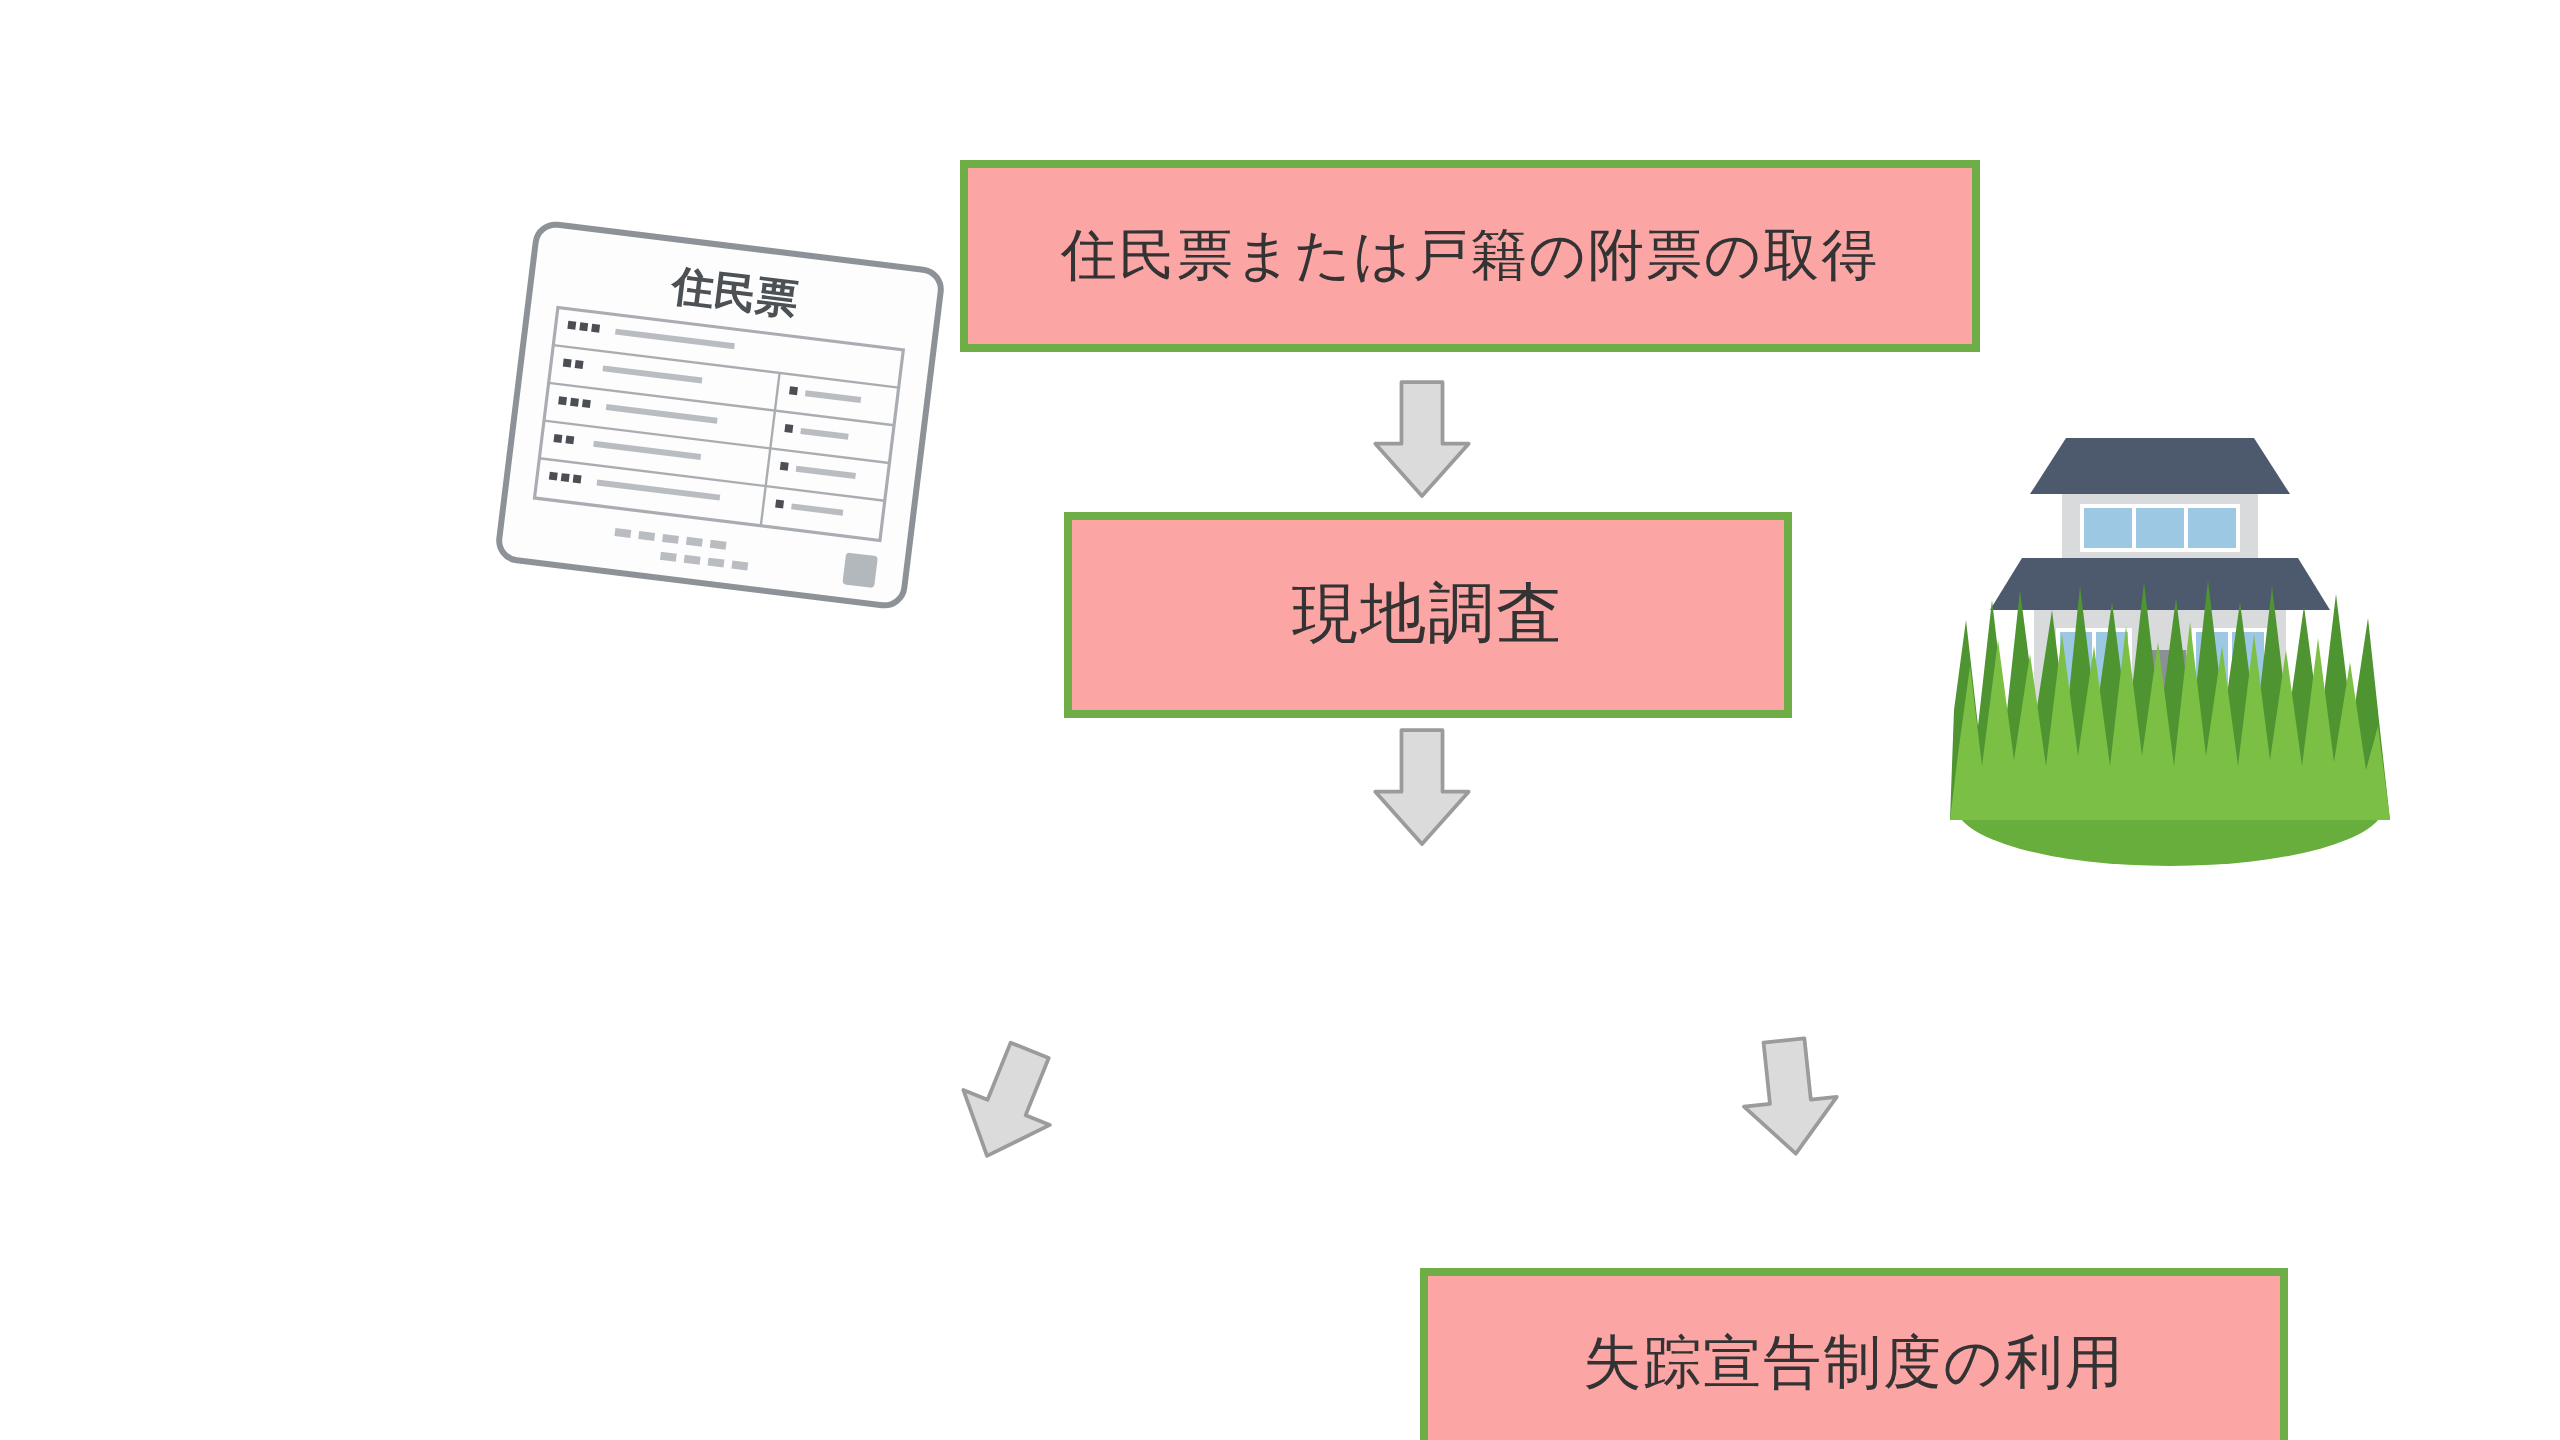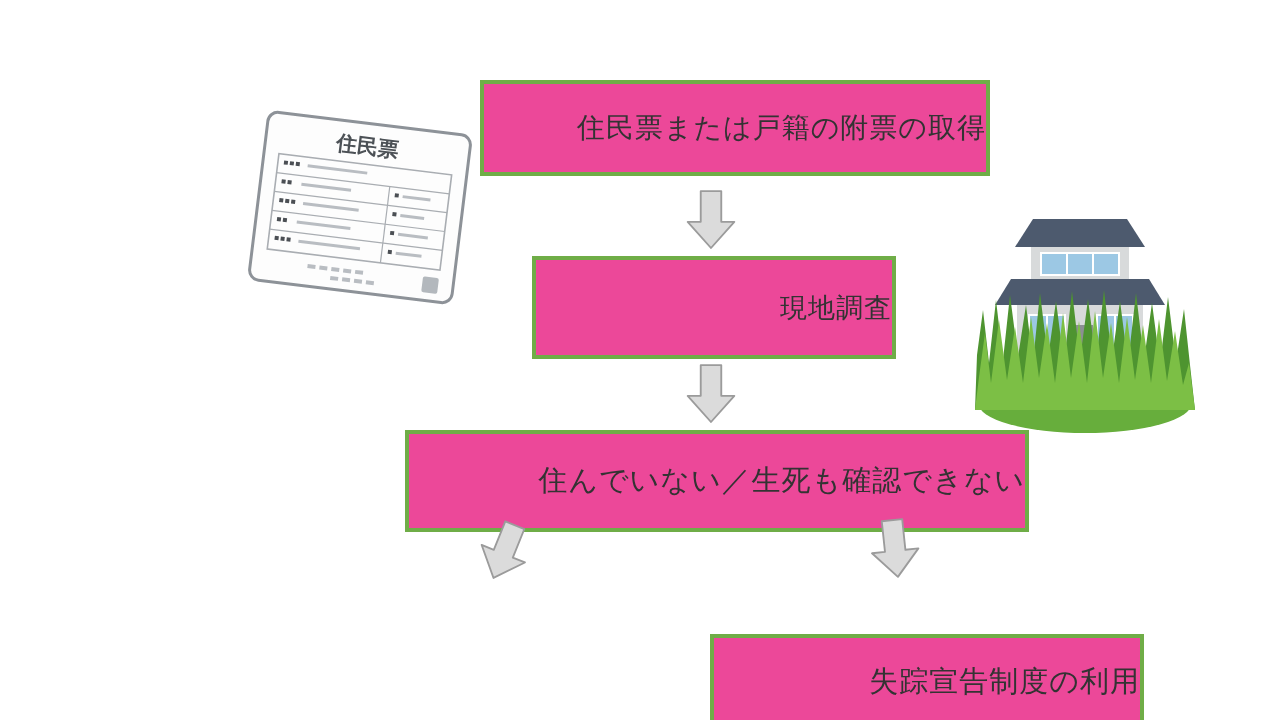--- a/index.html
+++ b/index.html
@@ -9,27 +9,27 @@
     --text-color:#333333;
   }
   html,body{margin:0;padding:0;}
   body{
     width:1280px;height:720px;background:#ffffff;
     font-family:"Liberation Sans",sans-serif;
   }
   .slide{position:relative;width:1280px;height:720px;background:#ffffff;overflow:hidden;}
 
   .flow-box{
-    position:absolute;background:#ec4899;
+    position:absolute;background:#fca5a5;
     border:4px solid var(--accent-green);
-    display:flex;align-items:center;justify-content:flex-end;
+    display:flex;align-items:center;justify-content:center;
     color:var(--text-color);letter-spacing:1px;text-align:center;font-family:Liberation Serif, serif;
   }
   #box-step1{left:480px;top:80px;width:502px;height:88px;font-size:28px;}
-  #box-step2{left:532px;top:256px;width:356px;height:95px;font-size:27px;}
+  #box-step2{left:532px;top:256px;width:356px;height:95px;font-size:33px;}
   #box-step3{left:405px;top:430px;width:616px;height:94px;font-size:29px;}
   #box-branch-left{left:225px;top:585px;width:466px;height:90px;font-size:29px;}
   #box-branch-right{left:710px;top:586px;width:426px;height:88px;font-size:29px;margin-top:48px;}
 
   .arrow{position:absolute;width:56px;height:62px;}
   .arrow svg{display:block;width:100%;height:100%;}
   .arrow polygon{fill:var(--arrow-fill);stroke:var(--arrow-stroke);stroke-width:2;stroke-linejoin:round;}
   #arrow-1{left:683px;top:189px;}
   #arrow-2{left:683px;top:363px;}
   #arrow-branch-left{left:476px;top:521px;transform:rotate(22deg);}
@@ -76,23 +76,20 @@
   <div class="flow-box" id="box-step2">
     <span>現地調査</span>
   </div>
 
   <div class="arrow" id="arrow-2">
     <svg viewBox="0 0 60 64" aria-hidden="true">
       <polygon points="19,1 41,1 41,34 55,34 30,62 5,34 19,34"></polygon>
     </svg>
   </div>
 
-  <div class="flow-box" id="box-step3">
-    <span>住んでいない／生死も確認できない</span>
-  </div>
 
   <div class="arrow" id="arrow-branch-left">
     <svg viewBox="0 0 60 64" aria-hidden="true">
       <polygon points="19,1 41,1 41,34 55,34 30,62 5,34 19,34"></polygon>
     </svg>
   </div>
   <div class="arrow" id="arrow-branch-right">
     <svg viewBox="0 0 60 64" aria-hidden="true">
       <polygon points="19,1 41,1 41,34 55,34 30,62 5,34 19,34"></polygon>
     </svg>

